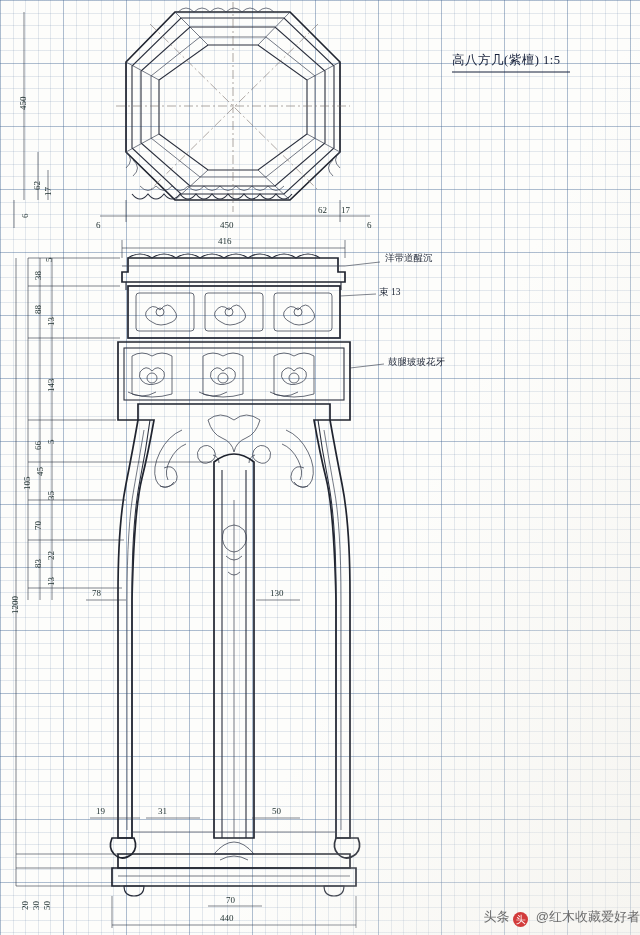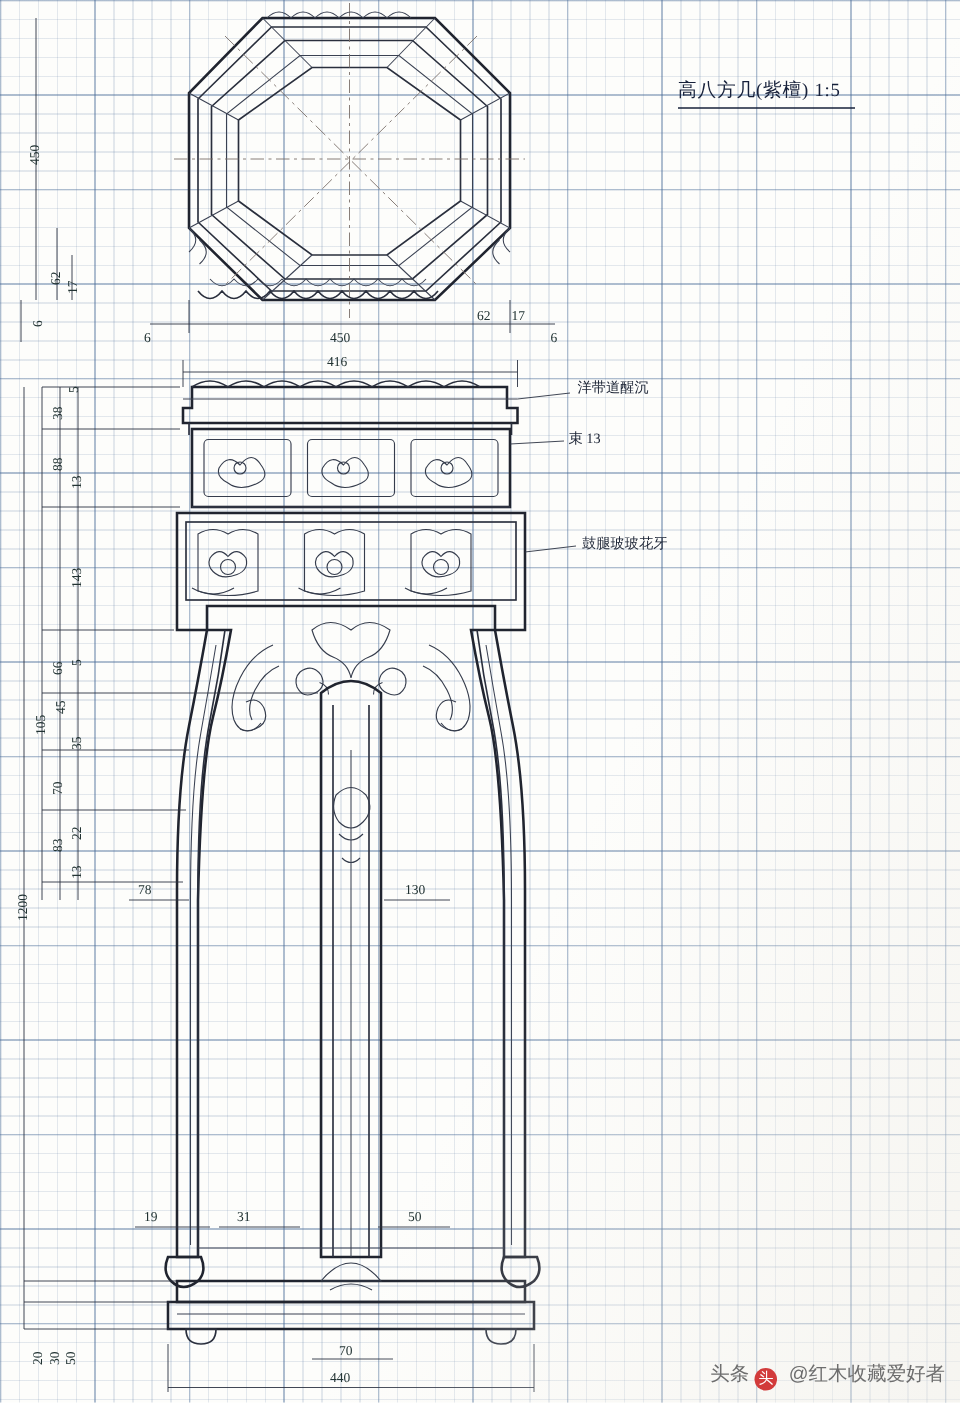--- a/index.html
+++ b/index.html
@@ -26,21 +26,21 @@
   }
 
   svg.draw{position:absolute;left:0;top:0;width:640px;height:935px;}
 
   .txt{position:absolute;font-family:"Liberation Serif",serif;color:#1e2535;white-space:nowrap;}
   .dim{font-size:9px;color:#233;}
   .dim-v{transform-origin:left top;}
   .title{font-size:12.5px;color:#16203a;letter-spacing:.5px;}
   .note{font-size:9.5px;color:#1b2334;}
   .watermark{
-    position:absolute;right:10px;bottom:8px;font-size:13px;color:#6d6d6d;
+    position:absolute;right:0;bottom:8px;font-size:13px;color:#6d6d6d;
     font-family:"Liberation Sans",sans-serif;
   }
   .wm-icon{display:inline-block;width:15px;height:15px;border-radius:50%;
     background:#d23b3b;color:#fff;font-size:10px;line-height:15px;text-align:center;
     margin-right:4px;vertical-align:-2px;font-family:"Liberation Sans",sans-serif;}
 </style>
 </head>
 <body>
 
 <div id="sheet">

